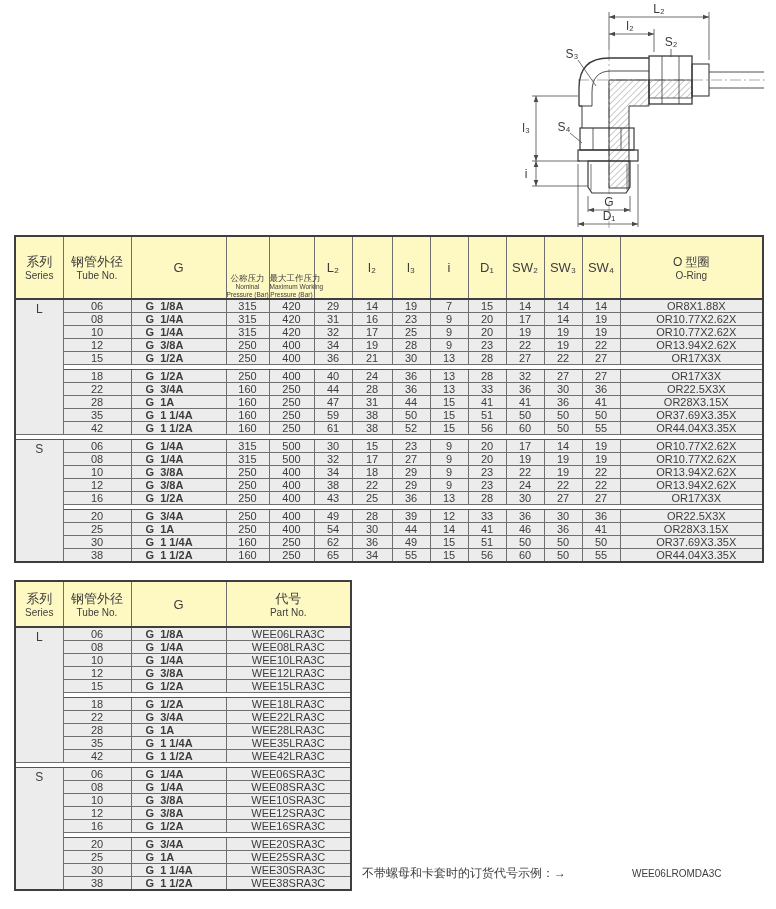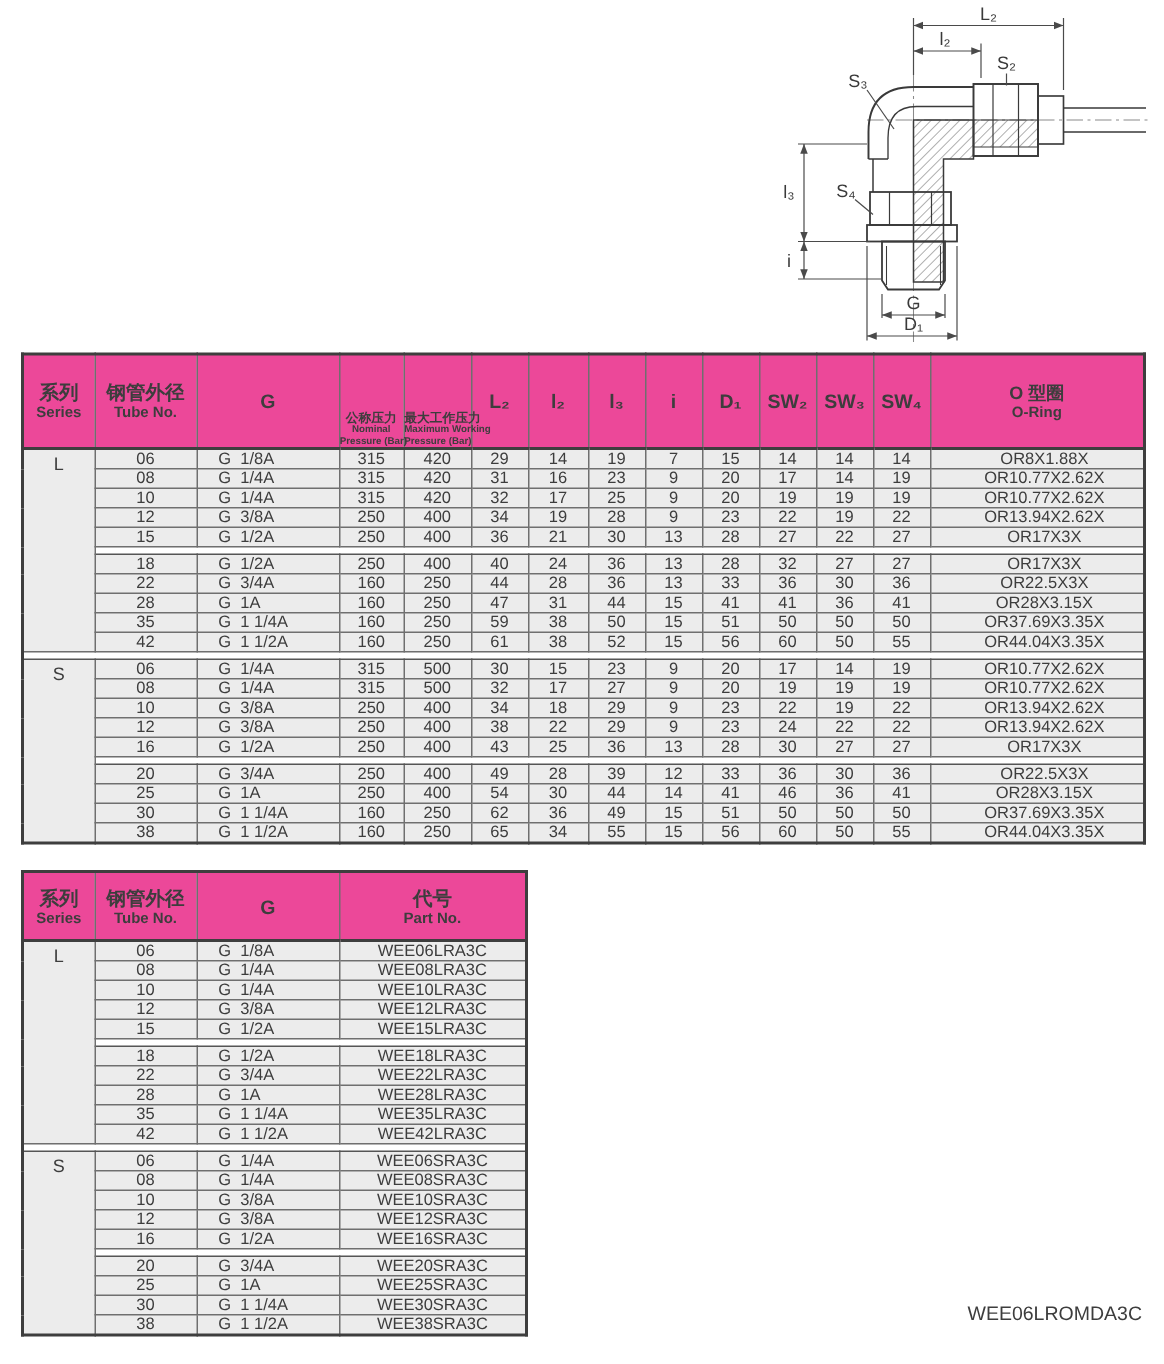--- a/index.html
+++ b/index.html
@@ -11,51 +11,51 @@
   
   .tblwrap { position:absolute; }
   .t1 { left:14px; top:235px; }
   .t2 { left:14px; top:580px; }
 
   table { border-collapse:collapse; table-layout:fixed; border:2px solid #3e3e3e; }
   .t1 table { width:748px; }
   .t2 table { width:336px; }
 
   th, td { border:1px solid #6f6f6f; padding:0; }
-  th { background:#ec4899; font-weight:bold; vertical-align:middle; }
+  th { background:#fef9c3; font-weight:normal; vertical-align:middle; }
   thead tr { height:52px; }
   .t2 thead tr { height:46px; }
   thead th { border-bottom:2px solid #3e3e3e; }
 
   th .zh { font-size:13px; line-height:16px; text-align:center; }
   th .en { font-size:10px; line-height:11px; text-align:center; }
   th.small .zh { font-size:8.5px; line-height:10px; white-space:nowrap;margin-top:36px; }
   th.small .en { font-size:6.5px; line-height:7.5px; white-space:nowrap; }
   th.dim { font-size:13px; text-align:center; }
   th.oring .zh { font-size:12px; }
 
   tbody td {
     background:#ececec; font-size:11px; line-height:12px; height:12px;
     text-align:center; white-space:nowrap;
   }
   td.series-cell { vertical-align:top; padding-top:3px; font-size:12px; background:#ececec; }
-  .c1 { text-align:left !important; padding-left:14px !important; white-space:pre !important; }
+  .c1 { text-align:left !important; padding-left:14px !important; white-space:pre !important;font-weight:bold; }
   .t1 .c12 { text-align:center; padding-left:10px !important; }
 
   tr.gap td { background:#ffffff; height:4px; border-top:1px solid #555; border-bottom:1px solid #555; }
 
   
   .diagram { position:absolute; left:516px; top:0; }
   .diagram text { font-family:"Liberation Sans", sans-serif; font-size:12px; fill:#3a3a3a; }
 
   
   .footer-note { position:absolute; left:362px; top:866px; width:300px; }
   .footer-note .zh { font-size:12px; line-height:15px; }
   .footer-note .en { font-size:12px; line-height:15px; }
-  .footer-code { position:absolute; left:645px; top:868px; font-size:13px; }
+  .footer-code { position:absolute; left:632px; top:868px; font-size:10px; }
 </style>
 </head>
 <body>
 
 <div class="sheet">
 
   <svg class="diagram" width="260" height="230" viewBox="0 0 260 230">
     <defs>
       <marker id="arr" viewBox="0 0 10 10" refX="9" refY="5" markerWidth="9" markerHeight="9" orient="auto-start-reverse">
         <path d="M0,1.5 L9,5 L0,8.5 Z" fill="#4a4a4a"></path>
@@ -618,16 +618,17 @@
           <tr>
             <td class="c0">38</td>
             <td class="c1">G  1 1/2A</td>
             <td class="c2">WEE38SRA3C</td>
           </tr>
         </tbody>
     </table>
   </div>
 
   <div class="footer-note">
+    <div class="zh">不带螺母和卡套时的订货代号示例：→</div>
   </div>
   <div class="footer-code">WEE06LROMDA3C</div>
 
 </div>
 
 </body></html>

